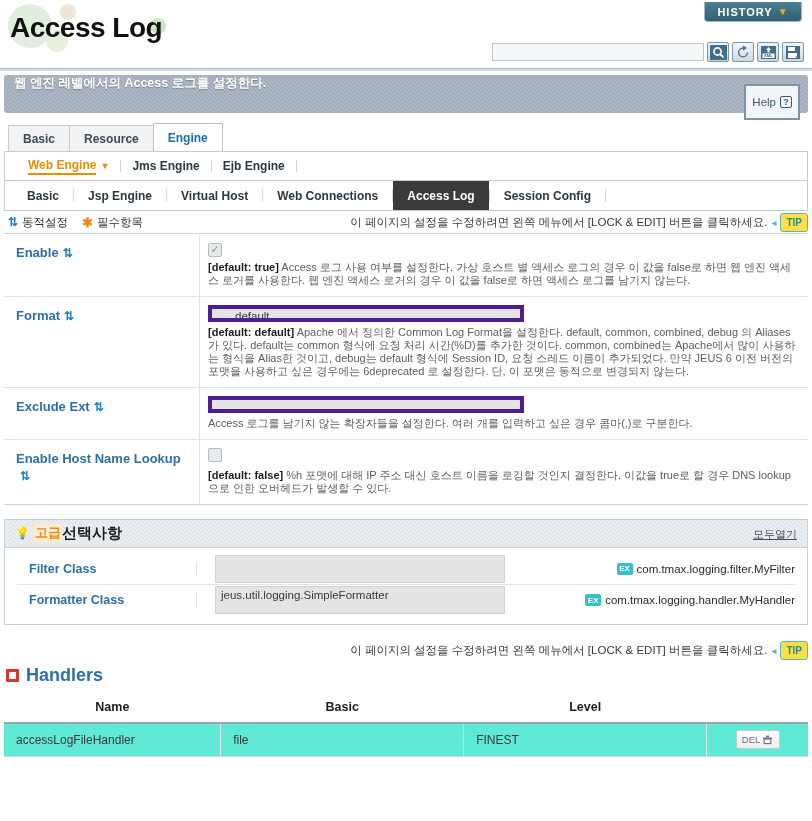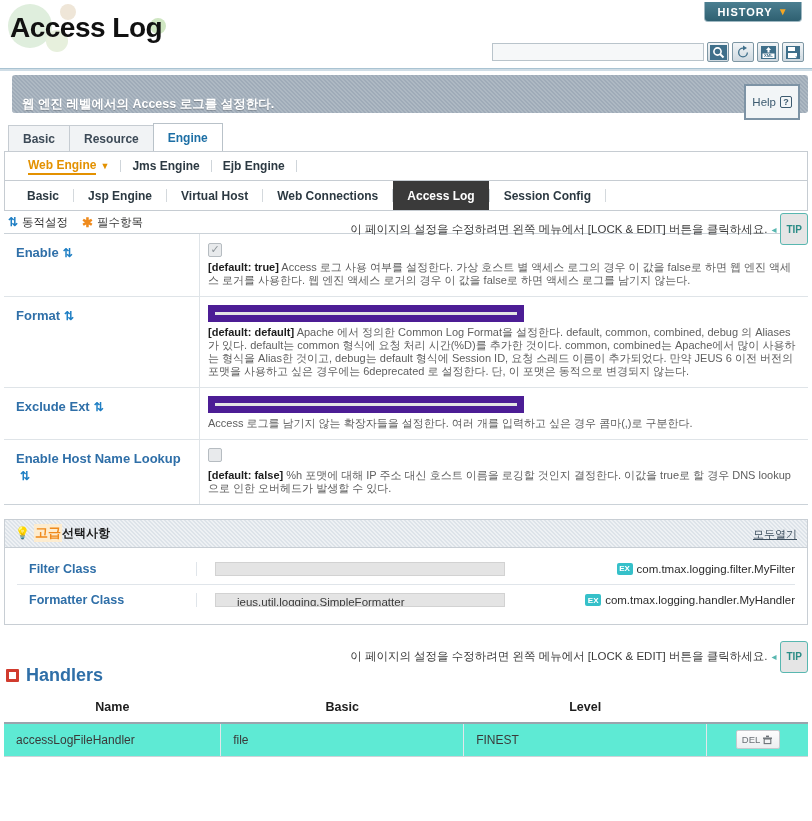--- a/index.html
+++ b/index.html
@@ -82,29 +82,29 @@
   .tool-btn svg { display: block; }
 
   .hr-blue {
     height: 3px;
     background: #cfdde6;
     border-top: 1px solid #a9c3d2;
   }
 
   
   .desc-banner {
-    margin: 4px 4px 0 12px;
+    margin: 4px 4px 0 4px;
     height: 38px;
     background-color: #9fabb8;
     background-image:
       linear-gradient(45deg, rgba(255,255,255,.16) 25%, transparent 25%, transparent 50%, rgba(255,255,255,.16) 50%, rgba(255,255,255,.16) 75%, transparent 75%);
     background-size: 4px 4px;
     border-radius: 3px;
     display: flex;
-    align-items: flex-end;
+    align-items: flex-start;
     padding: 0 10px;
     position: relative;
   }
   .desc-banner .txt {
     color: #ffffff;
     font-size: 12.5px;
     font-weight: bold;
     text-shadow: 0 1px 1px rgba(0,0,0,.25);
   }
   .help-btn {
@@ -230,24 +230,24 @@
   }
   .icon-req { color: #ef8a1c; font-weight: bold; font-size: 13px; }
   .tiprow {
     position: absolute;
     right: 0; top: 2px;
     display: flex; align-items: center; gap: 4px;
   }
   .tip-text { font-size: 11.5px; color: #3a3a3a; }
   .tip-badge {
     display: inline-flex; align-items: center;
-    height: 32px; padding: 0 5px;
+    height: 19px; padding: 0 5px;
     border: 1px solid #58b7b0;
     border-radius: 3px;
-    background: #e5e5e5;
+    background: #fde047;
     color: #2b8c86;
     font-size: 10px;
     font-weight: bold;
   }
   .tip-arrow { color: #58b7b0; font-size: 10px; }
 
   
   .form-table {
     margin: 0 4px;
     border-top: 1px solid #cbd2d8;
@@ -282,21 +282,21 @@
     display: inline-flex;
     align-items: center; justify-content: center;
     border-radius: 2px;
     color: #8d9499;
     font-size: 11px;
     cursor: pointer;
   }
   .txtbox {
     width: 316px; height: 17px;
     background: #e4e4e4;
-    border: 7px solid #4c1d95;
+    border: 4px solid #4c1d95;
     font-size: 11.5px;
     color: #3a3a3a;
     padding: 0 23px;
     line-height: 15px;
     display: block;
     margin-bottom: 3px;
     overflow: hidden;
     white-space: nowrap;
   }
   .helptext {
@@ -323,21 +323,21 @@
     border-bottom: 1px solid #c8ced4;
     display: flex; align-items: center;
     padding: 0 10px;
     position: relative;
   }
   .adv-bulb { color: #ef8a1c; font-size: 12px; margin-right: 4px; }
   .adv-title-hl {
     color: #ef8a1c; font-weight: bold; font-size: 13px;
     background: #fdeccf; padding: 0 1px;
   }
-  .adv-title { color: #1d1d1d; font-weight: bold; font-size: 12px; }
+  .adv-title { color: #1d1d1d; font-weight: bold; font-size: 15px; }
   .adv-link {
     position: absolute; right: 10px; top: 7px;
     font-size: 11px;
     color: #3d4f5e;
     text-decoration: underline;
     cursor: pointer;
   }
   .adv-body { padding: 6px 12px 8px 12px; }
   .adv-row {
     display: flex; align-items: center;
@@ -346,27 +346,27 @@
   }
   .adv-row:last-child { border-bottom: none; }
   .adv-label {
     width: 180px; flex: 0 0 180px;
     font-size: 12.5px; font-weight: bold;
     color: #2f6fa8;
     border-right: 1px solid #e0e5ea;
     padding-left: 12px;
   }
   .adv-input {
-    width: 290px; height: 14px;
+    width: 290px; height: 28px;
     background: #e4e4e4;
     border: 1px solid #d2d2d2;
     margin-left: 18px;
     font-size: 11.5px;
     color: #3a3a3a;
-    padding: 0 21px;
+    padding: 0 5px;
     line-height: 16px;
     overflow: hidden; white-space: nowrap;
   }
   .adv-ex {
     margin-left: auto;
     display: flex; align-items: center; gap: 4px;
     font-size: 11.5px; color: #2b2b2b;
   }
   .ex-badge {
     display: inline-flex; align-items: center; justify-content: center;

